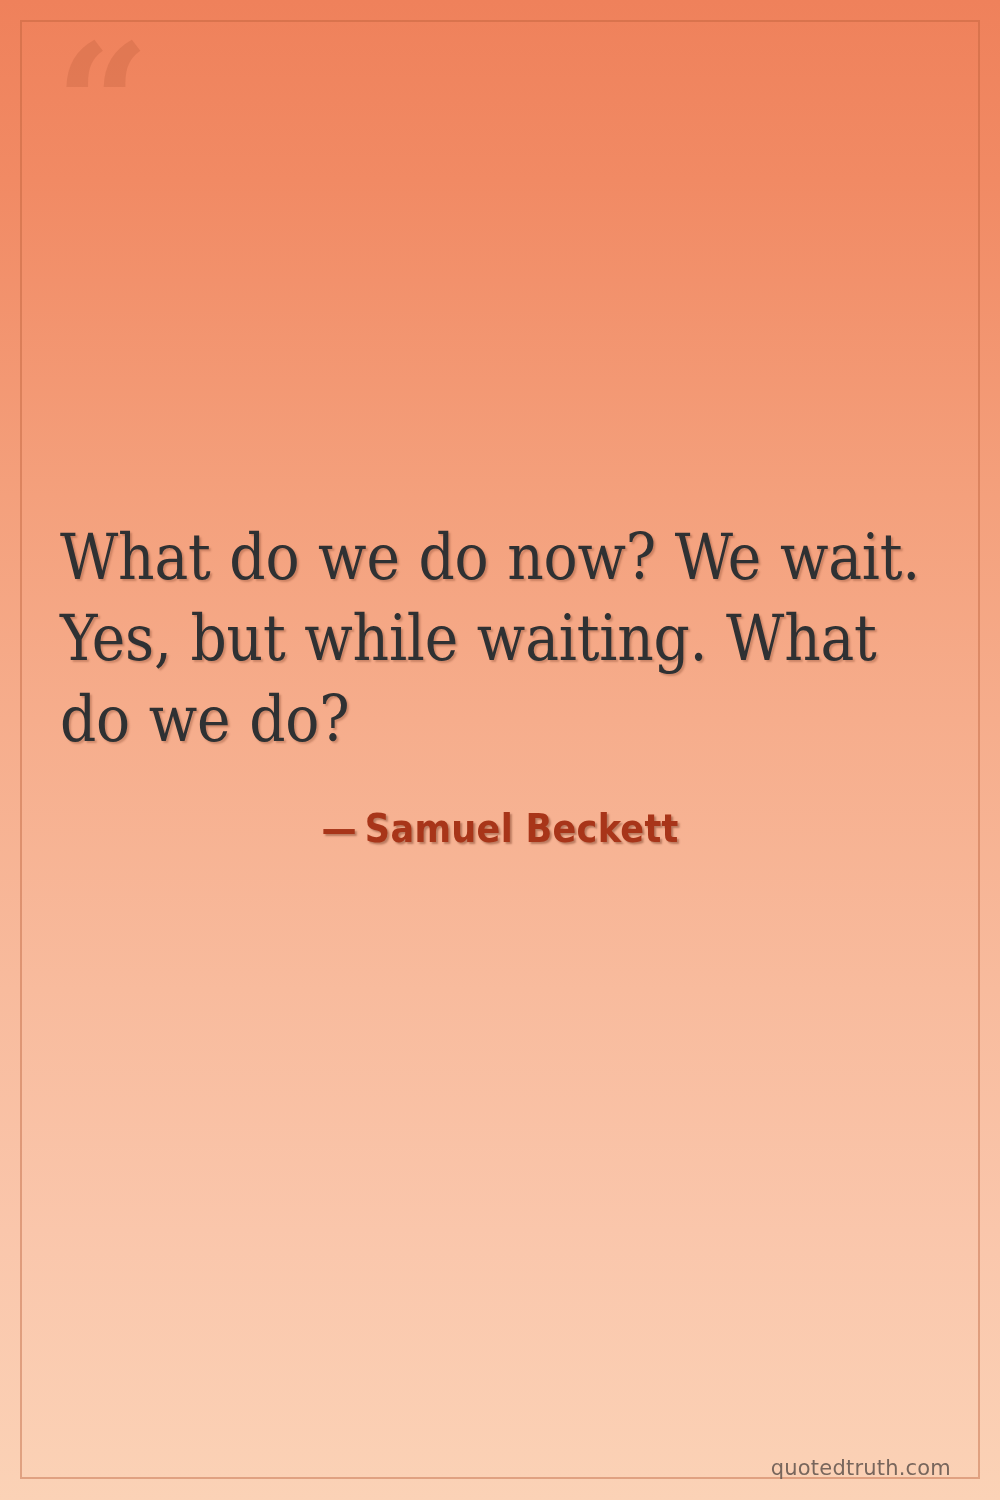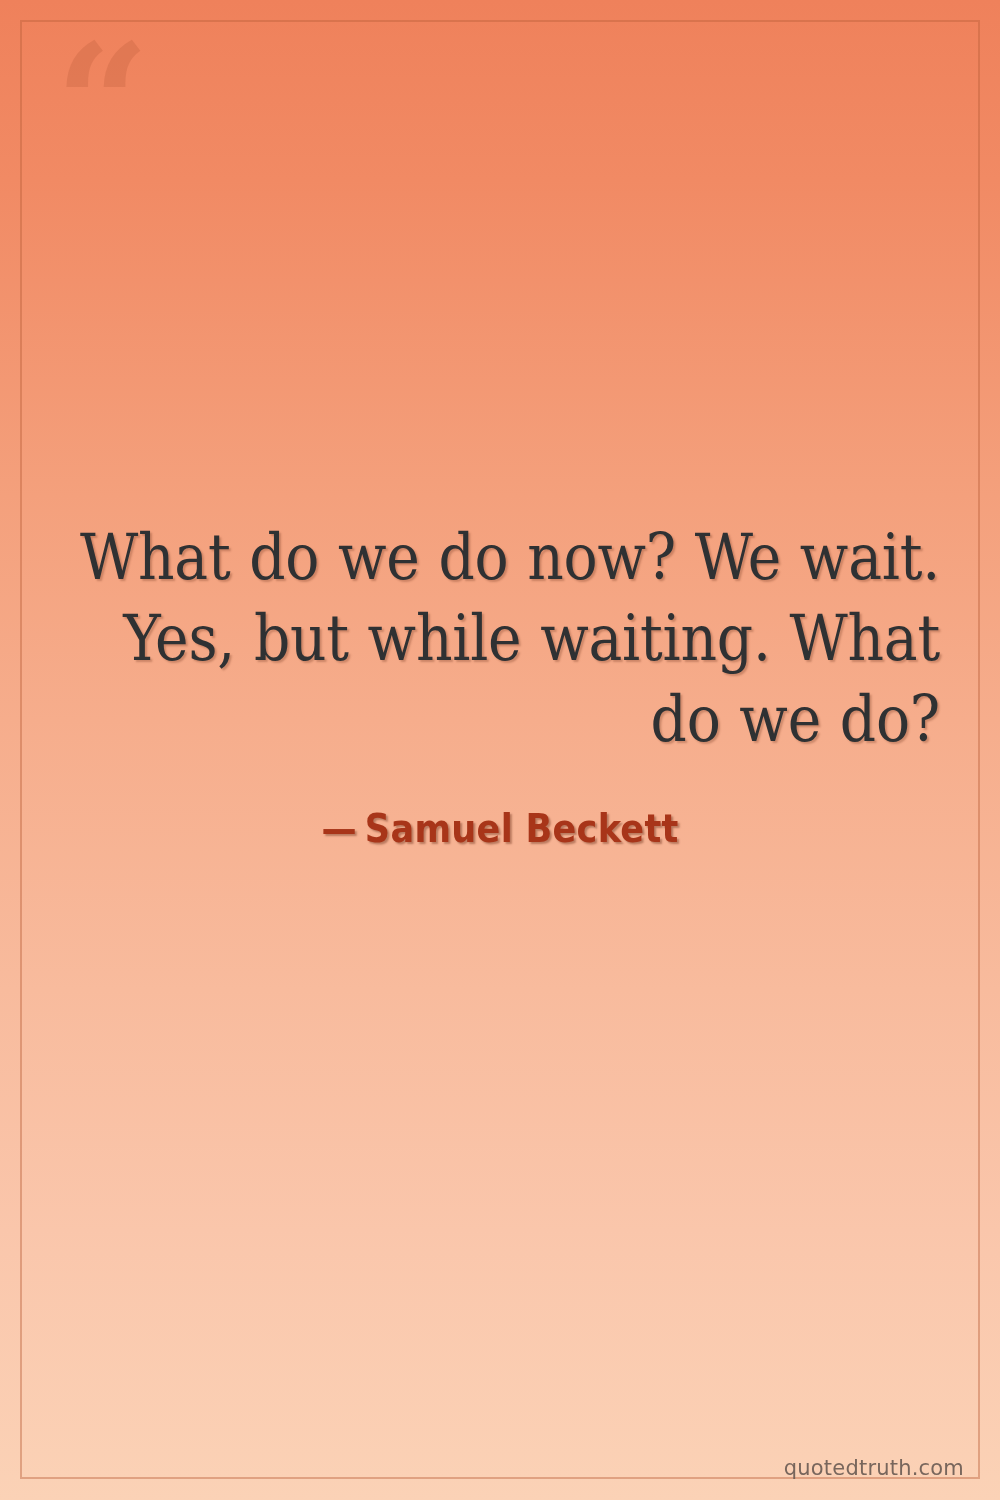--- a/index.html
+++ b/index.html
@@ -64,21 +64,21 @@
     align-items: center;
     justify-content: center;
     box-sizing: border-box;
     padding: 0 56px;
   }
 
   #quote-text {
     margin: 0;
     width: 100%;
     max-width: 880px;
-    text-align: right;
+    text-align: left;
     font-family: "DejaVu Serif Condensed", "Liberation Serif", "DejaVu Serif", serif;
     font-size: 63px;
     line-height: 1.29;
     font-weight: 400;
     letter-spacing: -0.2px;
     color: #2f3133;
     text-shadow: 2px 2px 2px rgba(120, 60, 35, 0.33);
     word-spacing: 1px;
   }
 
@@ -92,21 +92,21 @@
     text-shadow: 2px 2px 2px rgba(95, 35, 15, 0.40);
   }
 
   #quote-author .dash {
     margin-right: 8px;
   }
 
   
   #watermark {
     position: absolute;
-    right: 36px;
+    right: 49px;
     bottom: 20px;
     font-family: "DejaVu Sans", "Liberation Sans", sans-serif;
     font-size: 21px;
     font-weight: 400;
     letter-spacing: 0.2px;
     color: #726158;
     opacity: 0.95;
   }
 
   

